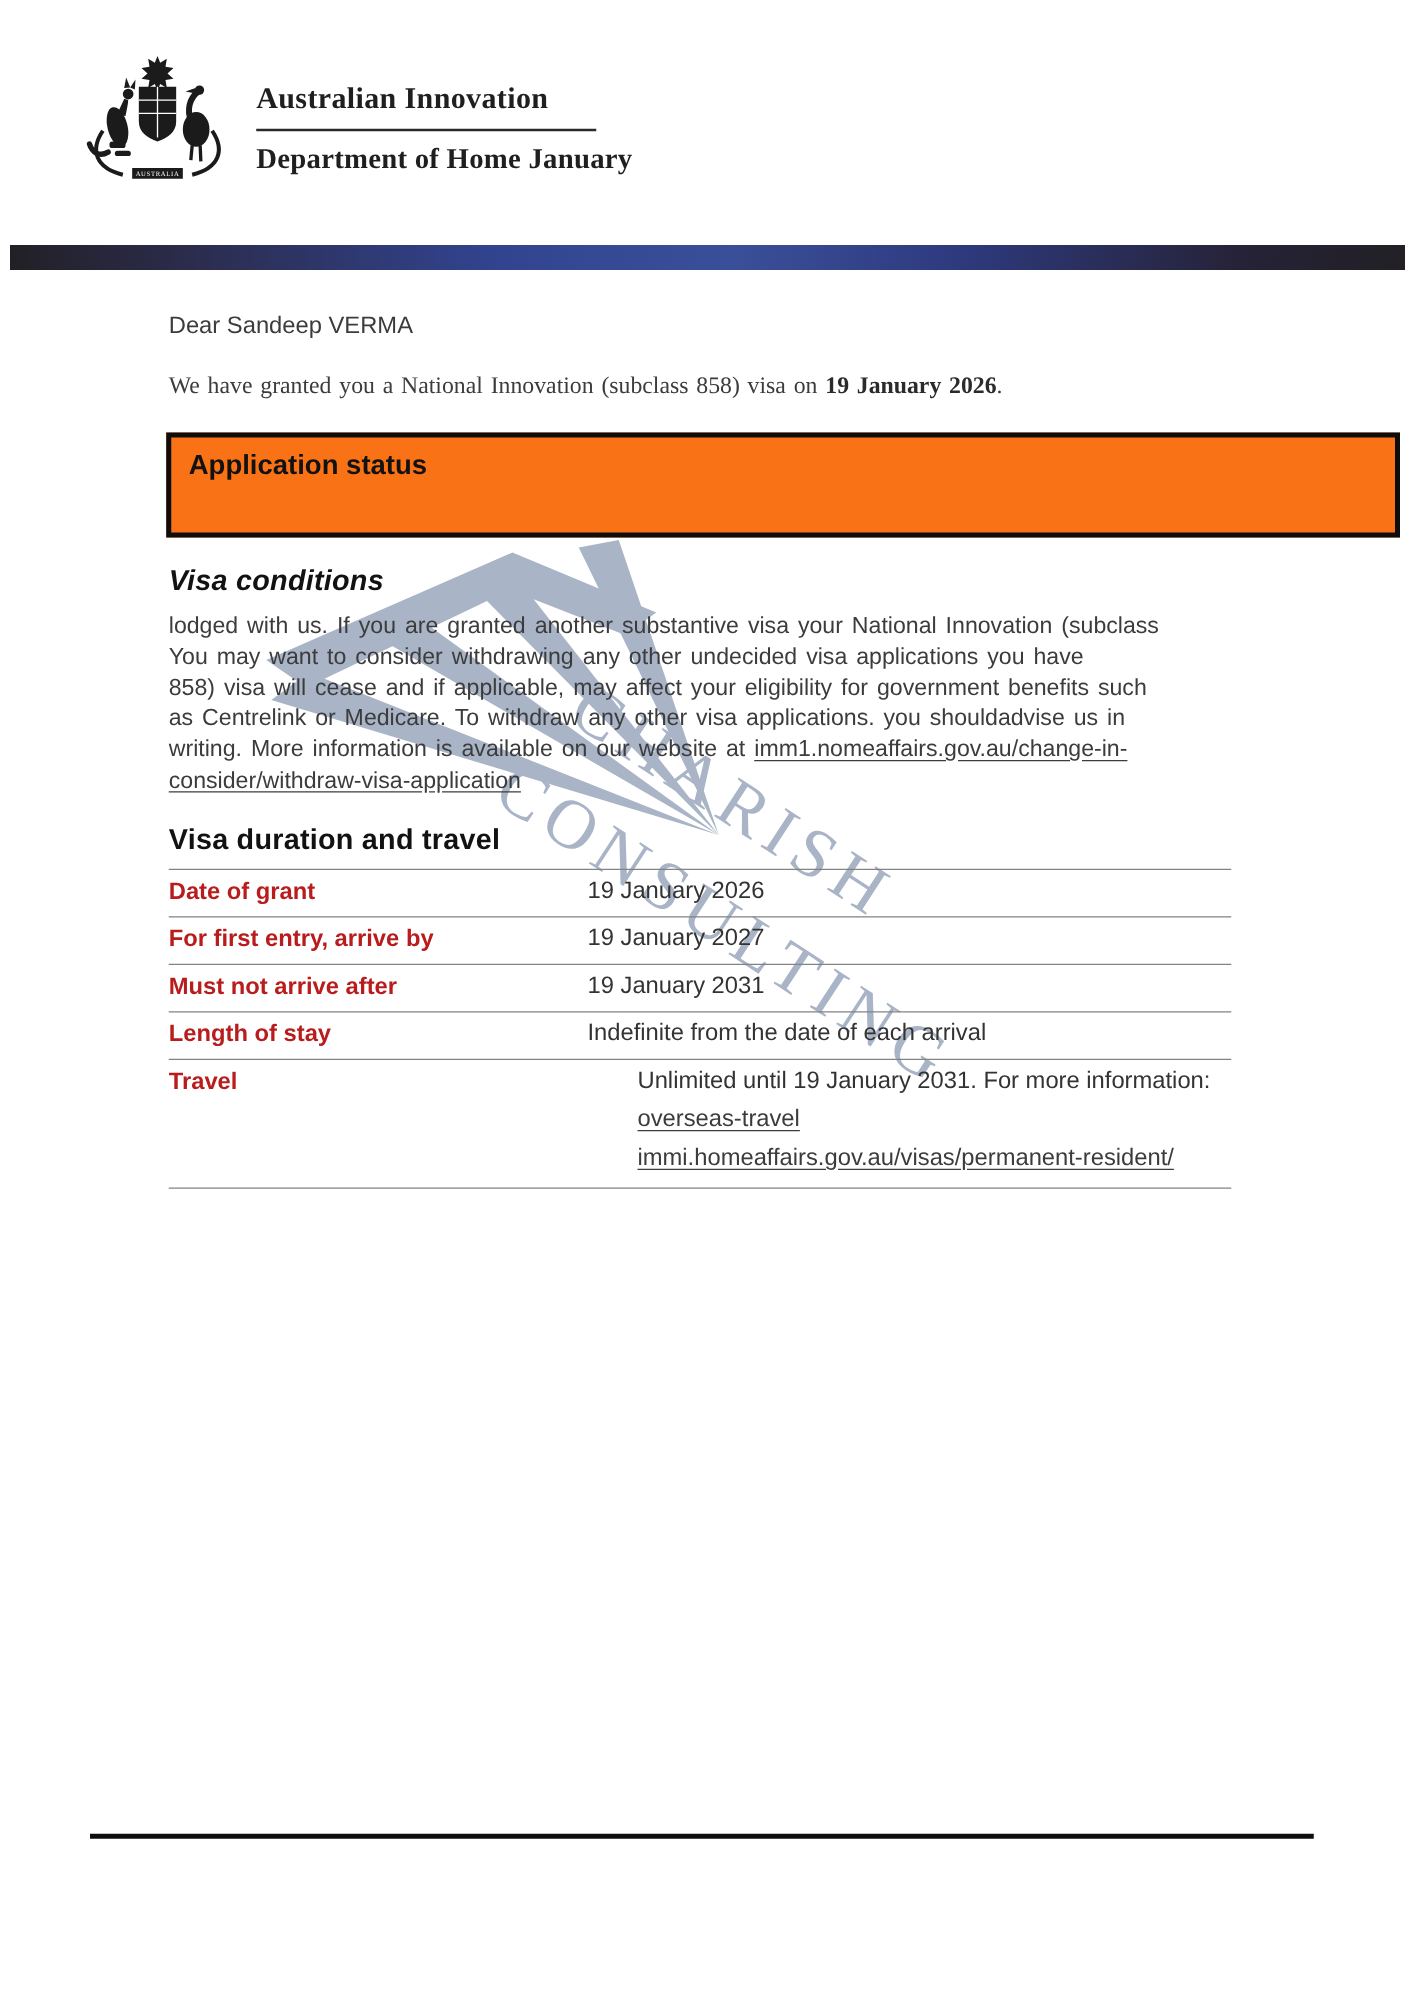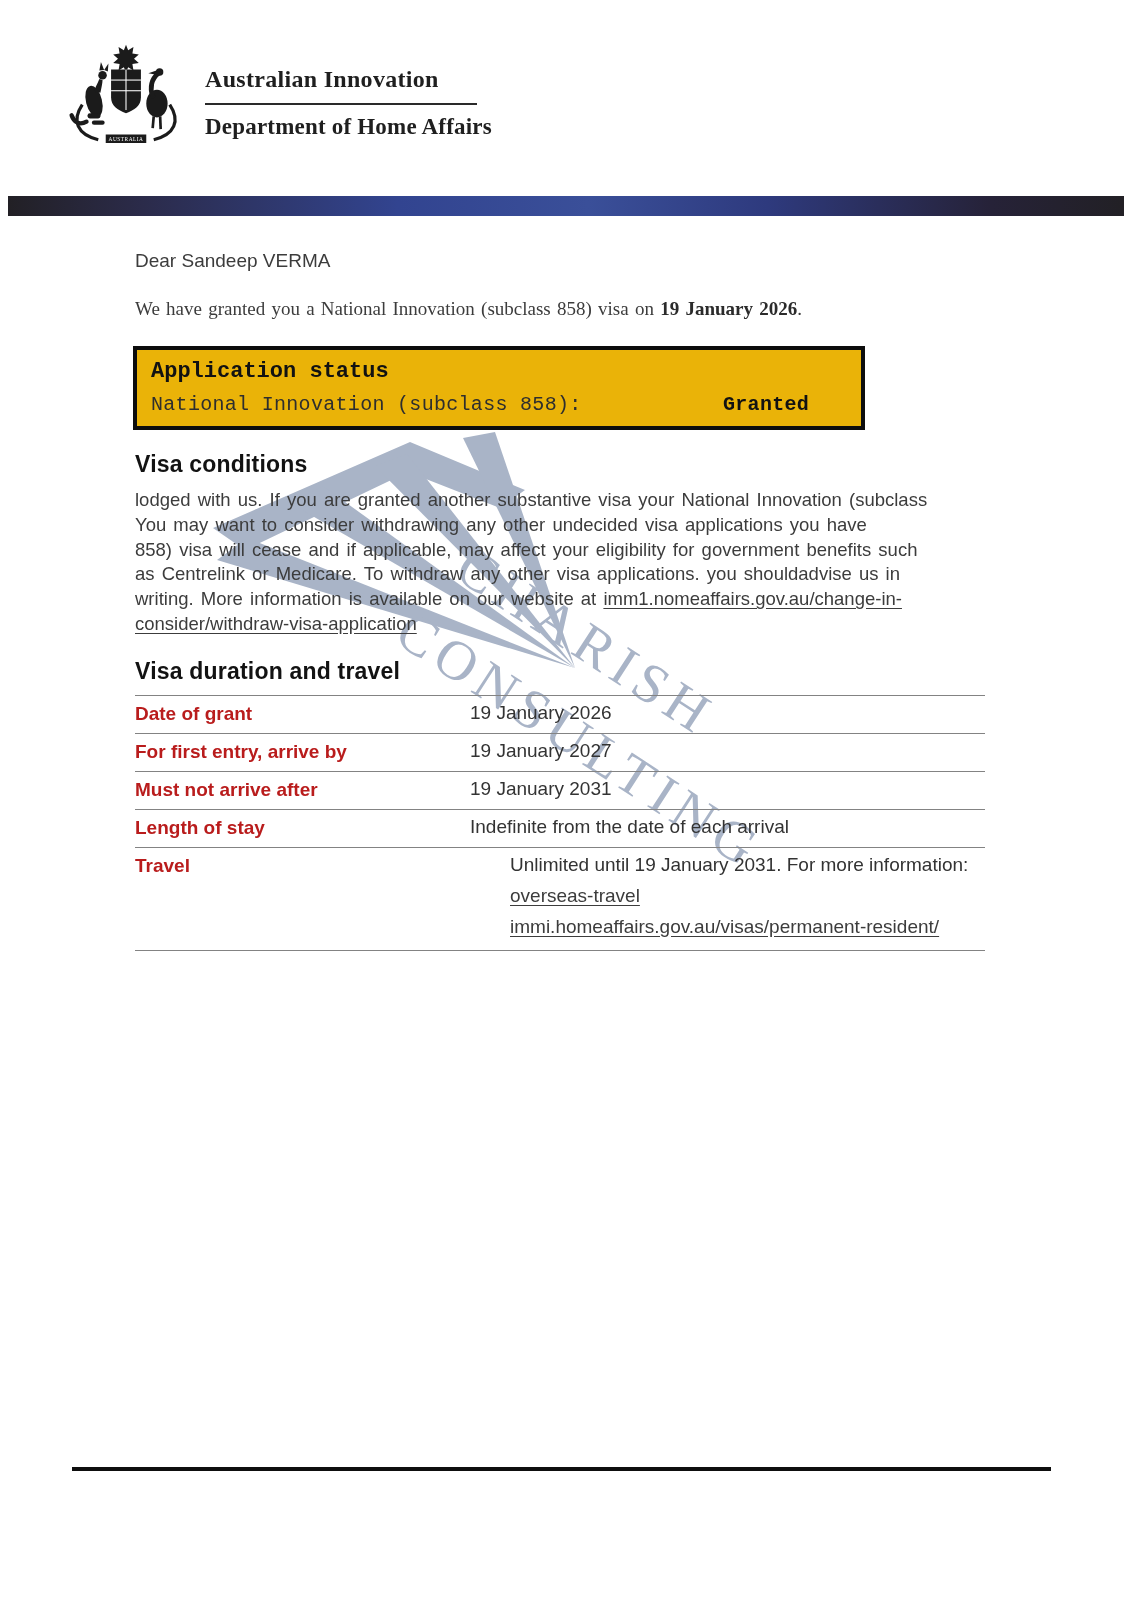--- a/index.html
+++ b/index.html
@@ -50,32 +50,32 @@
       #222025 0%, #2b2b4a 12%, #324490 35%, #3a4f99 52%,
       #2e3a7e 68%, #262238 88%, #222025 100%);
   }
 
   
   .greeting { position: absolute; left: 135px; top: 250px; font-size: 19px; white-space: nowrap; }
   .intro { position: absolute; left: 135px; top: 298px; font-size: 19px; word-spacing: 1.5px; white-space: nowrap; font-family: Liberation Serif, serif; }
   .intro .date { font-weight: bold; color: #2b2b2b; }
 
   .status-box {
-    position: absolute; left: 133px; top: 346px; width: 732px; height: 84px;
-    border: 4px solid #0d0d0d; background: #eab308; padding: 9px 14px; font-family: Liberation Mono, monospace;
+    position: absolute; left: 133px; top: 346px; width: 987px; height: 84px;
+    border: 4px solid #0d0d0d; background: #f97316; padding: 9px 14px;
   }
   .status-title { font-size: 22px; font-weight: bold; color: #121212; }
   .status-row { position: relative; margin-top: 9px; font-size: 20px; color: #2e2e2e; letter-spacing: 0.3px; }
   .status-value { position: absolute; left: 572px; top: 0; font-weight: bold; color: #121212; }
 
   .section-heading {
     position: absolute; left: 135px; font-size: 23px; font-weight: bold;
     color: #121212; letter-spacing: 0.2px; white-space: nowrap;
   }
-  .h-conditions { top: 451px; }
+  .h-conditions { top: 451px; font-style: italic; }
   .h-duration { top: 658px; }
 
   .conditions { position: absolute; left: 135px; top: 488px; font-size: 18.5px; line-height: 24.8px; color: #3c3c3c; word-spacing: 2px; }
   .cond-line { white-space: nowrap; }
   .doc-link { text-decoration: underline; text-underline-offset: 3px; color: #3c3c3c; }
 
   
   .dtable { position: absolute; left: 135px; top: 695px; width: 850px; border-top: 1px solid #838383; }
   .trow { display: flex; border-bottom: 1px solid #838383; padding: 6px 0 8px 0; min-height: 34px; }
   .tlabel { width: 335px; flex: 0 0 335px; font-weight: bold; font-size: 19px; color: #b91c1c; padding-top: 1px; }
@@ -135,35 +135,31 @@
     <path d="M38,118 C18,148 28,174 68,184" stroke="#1b1b1b" stroke-width="6" fill="none"></path>
     <path d="M202,118 C222,148 212,174 172,184" stroke="#1b1b1b" stroke-width="6" fill="none"></path>
 
     <path d="M82,174 h76 v16 h-76 z"></path>
     <text x="120" y="186" text-anchor="middle" font-size="10" fill="#ffffff" font-family="Liberation Serif, serif" letter-spacing="1">AUSTRALIA</text>
   </svg>
 
   <div class="gov-block">
     <div class="gov-name">Australian Innovation</div>
     <div class="gov-divider"></div>
-    <div class="gov-dept">Department of Home Affairs</div>
+    <div class="gov-dept">Department of Home January</div>
   </div>
 
   <div class="gradient-bar"></div>
 
   <div class="greeting">Dear Sandeep VERMA</div>
 
   <div class="intro"><span>We have granted you a National Innovation (subclass 858) visa on </span><span class="date">19 January 2026</span><span>.</span></div>
 
   <div class="status-box">
     <div class="status-title">Application status</div>
-    <div class="status-row">
-      <span>National Innovation (subclass 858):</span>
-      <span class="status-value">Granted</span>
-    </div>
   </div>
 
   <div class="section-heading h-conditions">Visa conditions</div>
 
   <div class="conditions">
     <div class="cond-line"><span>lodged with us. If you are granted another substantive visa your National Innovation (subclass</span><span class="doc-link"></span></div>
     <div class="cond-line"><span>You may want to consider withdrawing any other undecided visa applications you have</span><span class="doc-link"></span></div>
     <div class="cond-line"><span>858) visa will cease and if applicable, may affect your eligibility for government benefits such</span><span class="doc-link"></span></div>
     <div class="cond-line"><span>as Centrelink or Medicare. To withdraw any other visa applications. you shouldadvise us in</span><span class="doc-link"></span></div>
     <div class="cond-line"><span>writing. More information is available on our website at </span><span class="doc-link">imm1.nomeaffairs.gov.au/change-in-</span></div>

